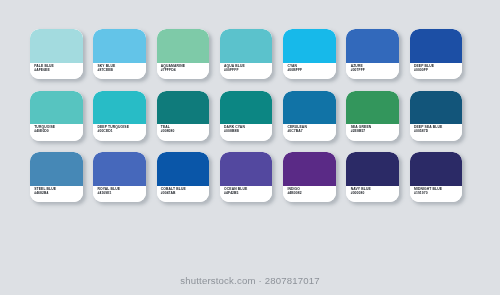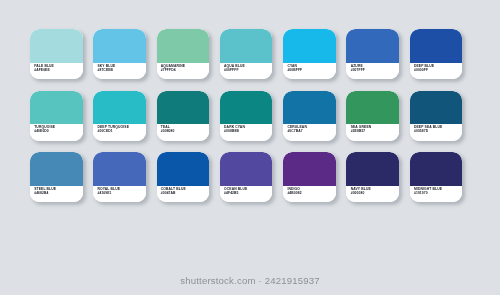--- a/index.html
+++ b/index.html
@@ -259,15 +259,15 @@
         <div class="swatch-color" style="background: rgb(43, 42, 102);"></div>
         <div class="swatch-caption">
           <div class="swatch-name">MIDNIGHT BLUE</div>
           <div class="swatch-hex">#191970</div>
         </div>
       </div>
     </div>
 
   </div>
 
-  <div id="watermark">shutterstock.com · 2421915937</div>
+  <div id="watermark">shutterstock.com · 2807817017</div>
 
 </div>
 
 </body></html>

